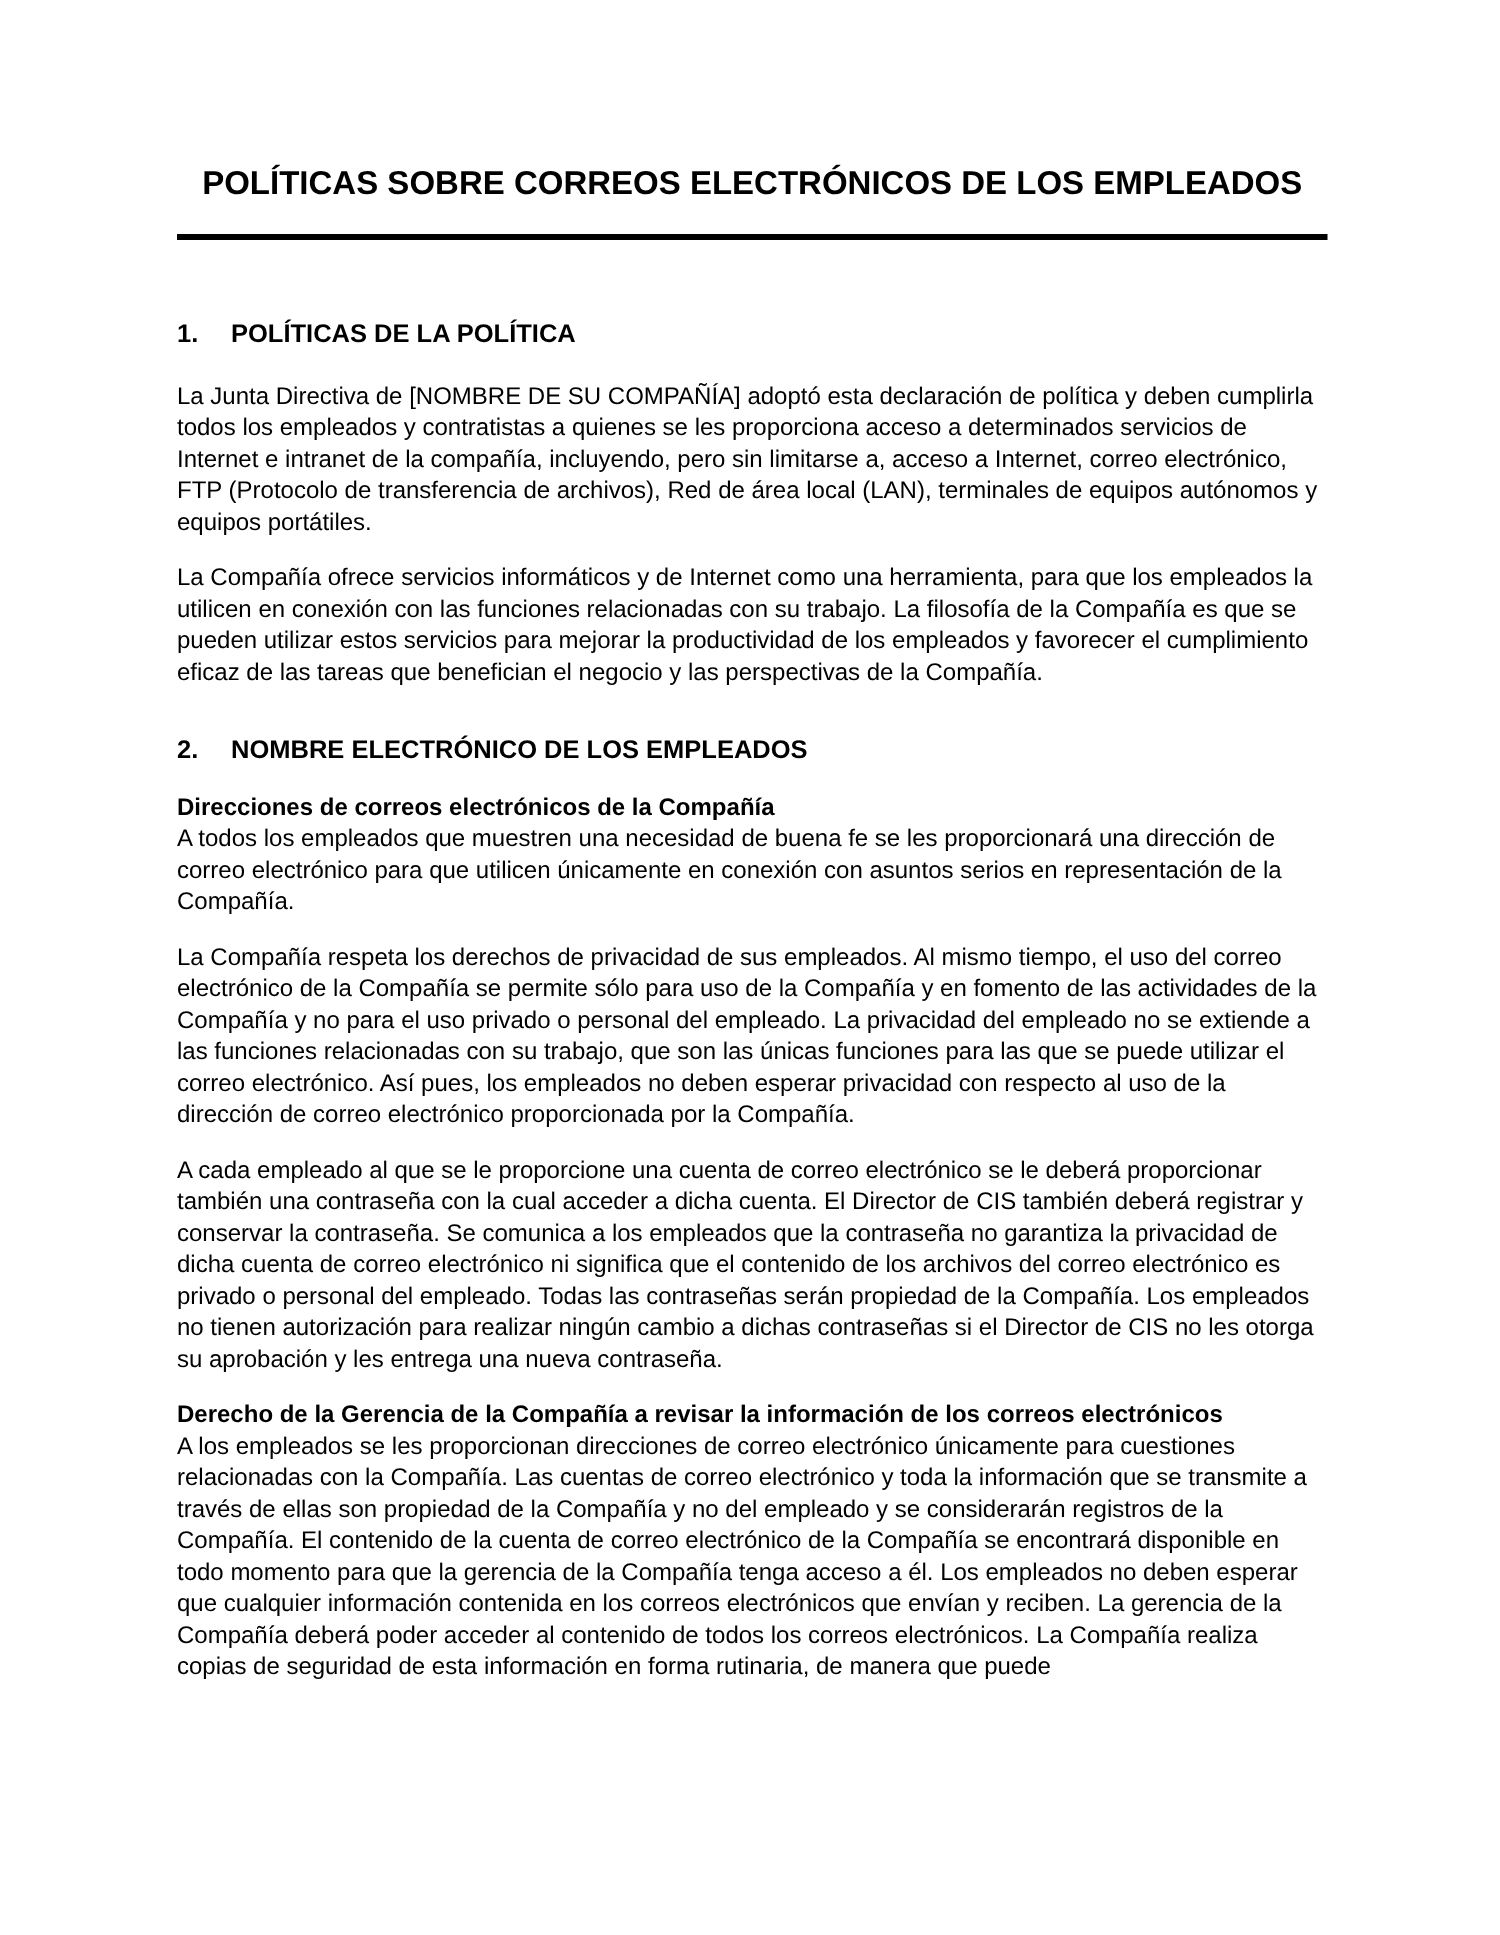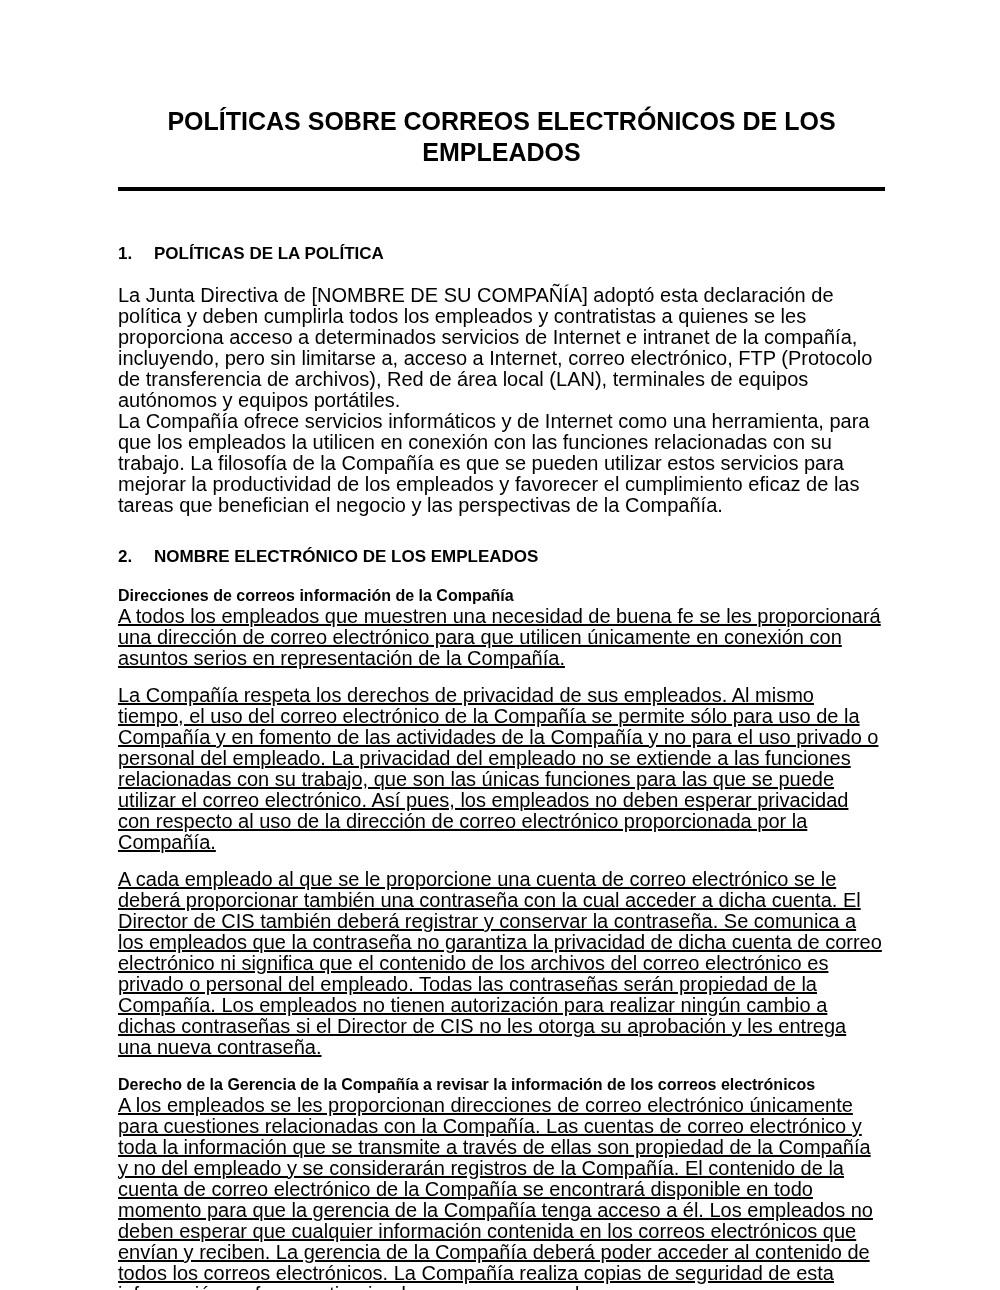--- a/index.html
+++ b/index.html
@@ -16,21 +16,21 @@
     padding: 106px 115px 0 118px;
     font-family: "Liberation Sans", sans-serif;
     color: #000000;
     overflow: hidden;
   }
   .content {
     width: 767px;
   }
   h1.doc-title {
     margin: 0;
-    font-size: 25px;
+    font-size: 22px;
     line-height: 31px;
     font-weight: bold;
     text-align: center;
     letter-spacing: 0px;
   }
   .title-rule {
     height: 4px;
     background: #000000;
     border: none;
     margin: 19px 0 0 0;
@@ -42,38 +42,37 @@
     font-weight: bold;
   }
   .section-heading.sec1 { margin-top: 52px; }
   .section-heading.sec2 { margin-top: 30px; }
   .sec-num {
     width: 36px;
     flex: 0 0 36px;
   }
   p.body-par {
     margin: 0;
-    font-size: 20px;
+    font-size: 16px;
     line-height: 21px;
   }
   p.body-par.first { margin-top: 20px; }
-  p.body-par.next  { }
+  p.body-par.next  { margin-top: 16px; }
   .subsection { margin-top: 16px; }
   .subsection.first { margin-top: 17px; }
   .subsection h3 {
     margin: 0;
     font-size: 16px;
     line-height: 21px;
     font-weight: bold;
   }
   .subsection p {
     margin: 0;
-    font-size: 20px;
+    font-size: 16px;
     line-height: 21px;
-    text-decoration: underline;
   }
 </style>
 </head>
 <body>
 
 <div class="page">
   <div class="content">
 
     <h1 class="doc-title">POLÍTICAS SOBRE CORREOS ELECTRÓNICOS DE LOS EMPLEADOS</h1>
 
@@ -88,21 +87,21 @@
       <p class="body-par next">La Compañía ofrece servicios informáticos y de Internet como una herramienta, para que los empleados la utilicen en conexión con las funciones relacionadas con su trabajo. La filosofía de la Compañía es que se pueden utilizar estos servicios para mejorar la productividad de los empleados y favorecer el cumplimiento eficaz de las tareas que benefician el negocio y las perspectivas de la Compañía.</p>
     </div>
 
     <div class="section">
       <div class="section-heading sec2">
         <span class="sec-num">2.</span>
         <span class="sec-title">NOMBRE ELECTRÓNICO DE LOS EMPLEADOS</span>
       </div>
 
       <div class="subsection first">
-        <h3>Direcciones de correos información de la Compañía</h3>
+        <h3>Direcciones de correos electrónicos de la Compañía</h3>
         <p>A todos los empleados que muestren una necesidad de buena fe se les proporcionará una dirección de correo electrónico para que utilicen únicamente en conexión con asuntos serios en representación de la Compañía.</p>
       </div>
 
       <div class="subsection">
         <p>La Compañía respeta los derechos de privacidad de sus empleados. Al mismo tiempo, el uso del correo electrónico de la Compañía se permite sólo para uso de la Compañía y en fomento de las actividades de la Compañía y no para el uso privado o personal del empleado. La privacidad del empleado no se extiende a las funciones relacionadas con su trabajo, que son las únicas funciones para las que se puede utilizar el correo electrónico. Así pues, los empleados no deben esperar privacidad con respecto al uso de la dirección de correo electrónico proporcionada por la Compañía.</p>
       </div>
 
       <div class="subsection">
         <p>A cada empleado al que se le proporcione una cuenta de correo electrónico se le deberá proporcionar también una contraseña con la cual acceder a dicha cuenta. El Director de CIS también deberá registrar y conservar la contraseña. Se comunica a los empleados que la contraseña no garantiza la privacidad de dicha cuenta de correo electrónico ni significa que el contenido de los archivos del correo electrónico es privado o personal del empleado. Todas las contraseñas serán propiedad de la Compañía. Los empleados no tienen autorización para realizar ningún cambio a dichas contraseñas si el Director de CIS no les otorga su aprobación y les entrega una nueva contraseña.</p>
       </div>

